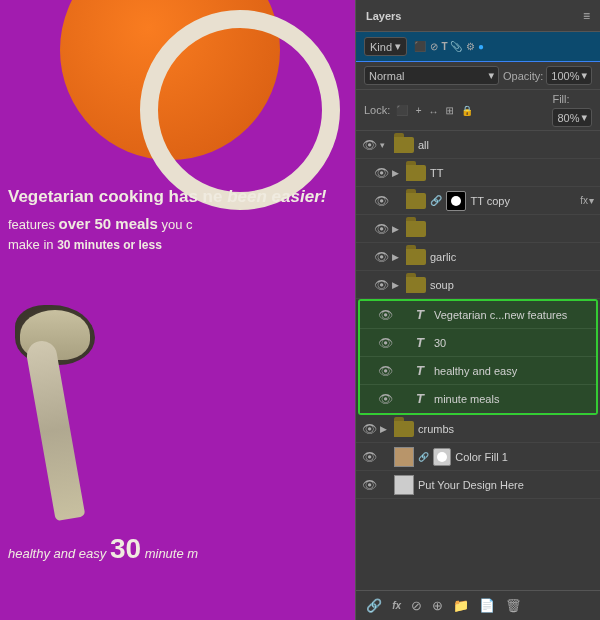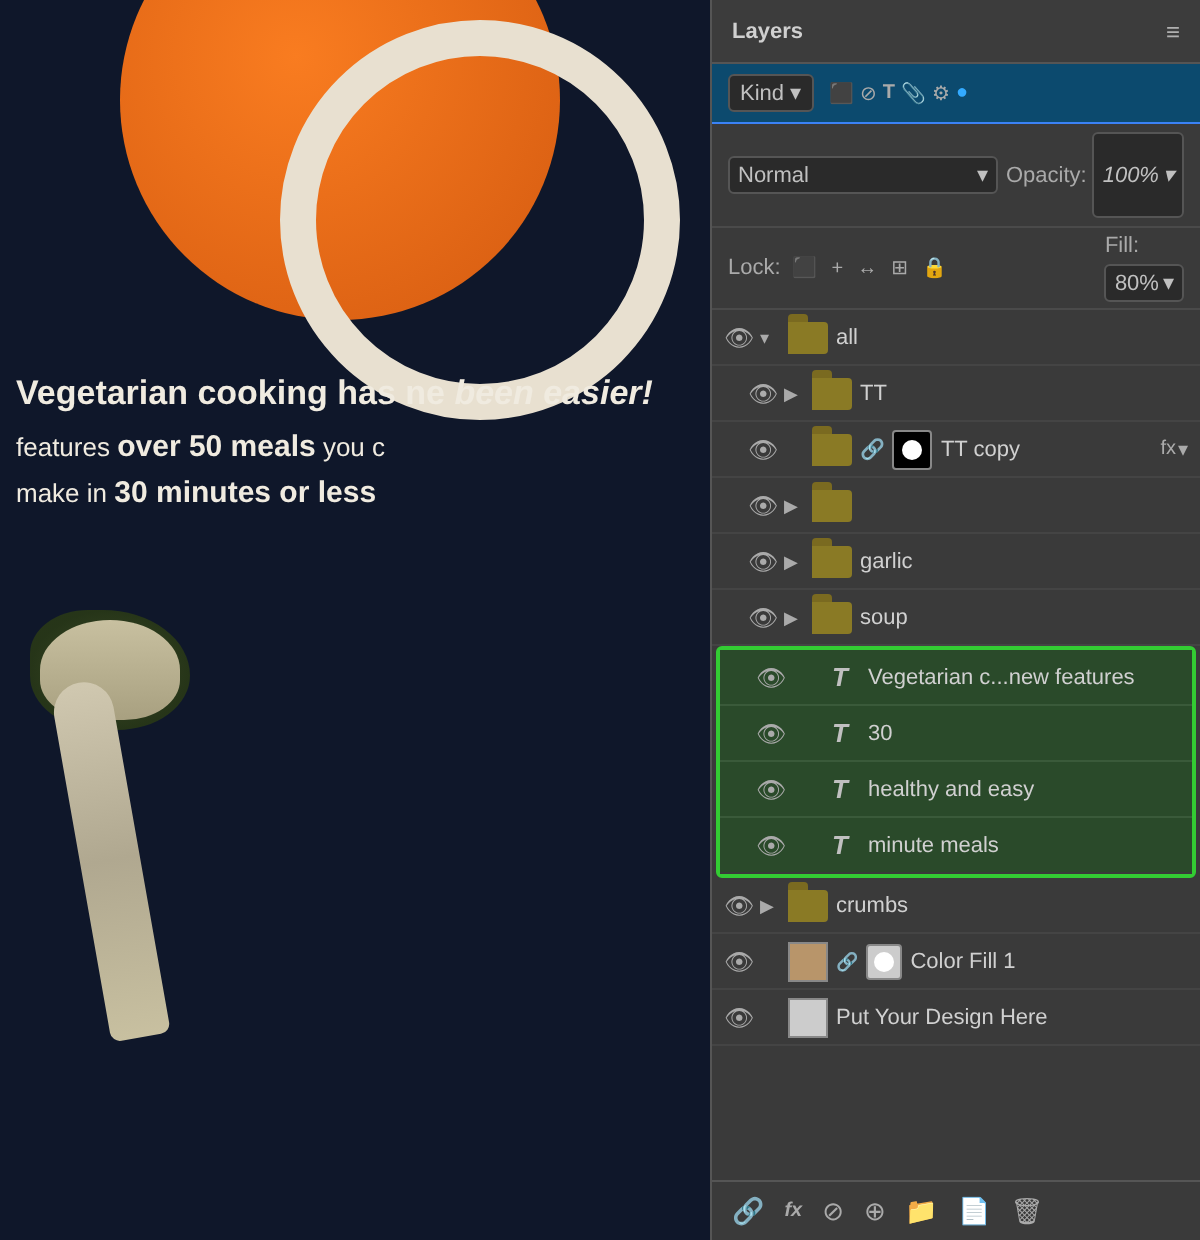--- a/index.html
+++ b/index.html
@@ -11,21 +11,21 @@
       background: #7a6a5a;
       position: relative;
     }
 
     
     .bg-area {
       position: absolute;
       top: 0; left: 0;
       width: 355px;
       height: 620px;
-      background: #0f172a;
+      background: #a21caf;
       overflow: hidden;
     }
 
     .bg-orange-circle {
       position: absolute;
       top: -60px; left: 60px;
       width: 220px;
       height: 220px;
       border-radius: 50%;
       background: radial-gradient(circle at 40% 40%, #f97c20, #d45a10);
@@ -70,21 +70,21 @@
       font-size: 15px;
     }
 
     .bg-text-block .line3 {
       font-size: 14px;
       margin-top: 2px;
     }
 
     .bg-text-block .line3 strong {
       font-weight: 900;
-      font-size: 15px;
+      font-size: 12px;
     }
 
     
     .spoon-area {
       position: absolute;
       bottom: 100px;
       left: 10px;
       width: 160px;
       height: 200px;
     }
@@ -232,27 +232,26 @@
       color: #aaa;
       font-size: 11px;
     }
 
     .opacity-value {
       background: #2a2a2a;
       border: 1px solid #555;
       border-radius: 3px;
       color: #c0c0c0;
       font-size: 11px;
-      padding: 14px 4px;
+      padding: 2px 4px;
       min-width: 38px;
       text-align: center;
       display: flex;
       align-items: center;
       gap: 2px;
-      font-style: italic;
     }
 
     .lock-fill-row {
       display: flex;
       align-items: center;
       padding: 3px 8px;
       gap: 4px;
       border-bottom: 1px solid #4a4a4a;
     }
 
@@ -498,20 +497,23 @@
       <span>make in </span><strong>30 minutes or less</strong>
     </div>
   </div>
 
   <div class="spoon-area">
     <div class="herbs"></div>
     <div class="spoon-bowl"></div>
     <div class="spoon-body"></div>
   </div>
 
+  <div class="bg-bottom-text">
+    <span>healthy and easy </span><strong>30</strong><span> minute m</span>
+  </div>
 </div>
 
 <div class="layers-panel">
 
   <div class="panel-header">
     <span class="panel-title">Layers</span>
     <span class="panel-menu-icon">≡</span>
   </div>
 
   <div class="search-bar">

